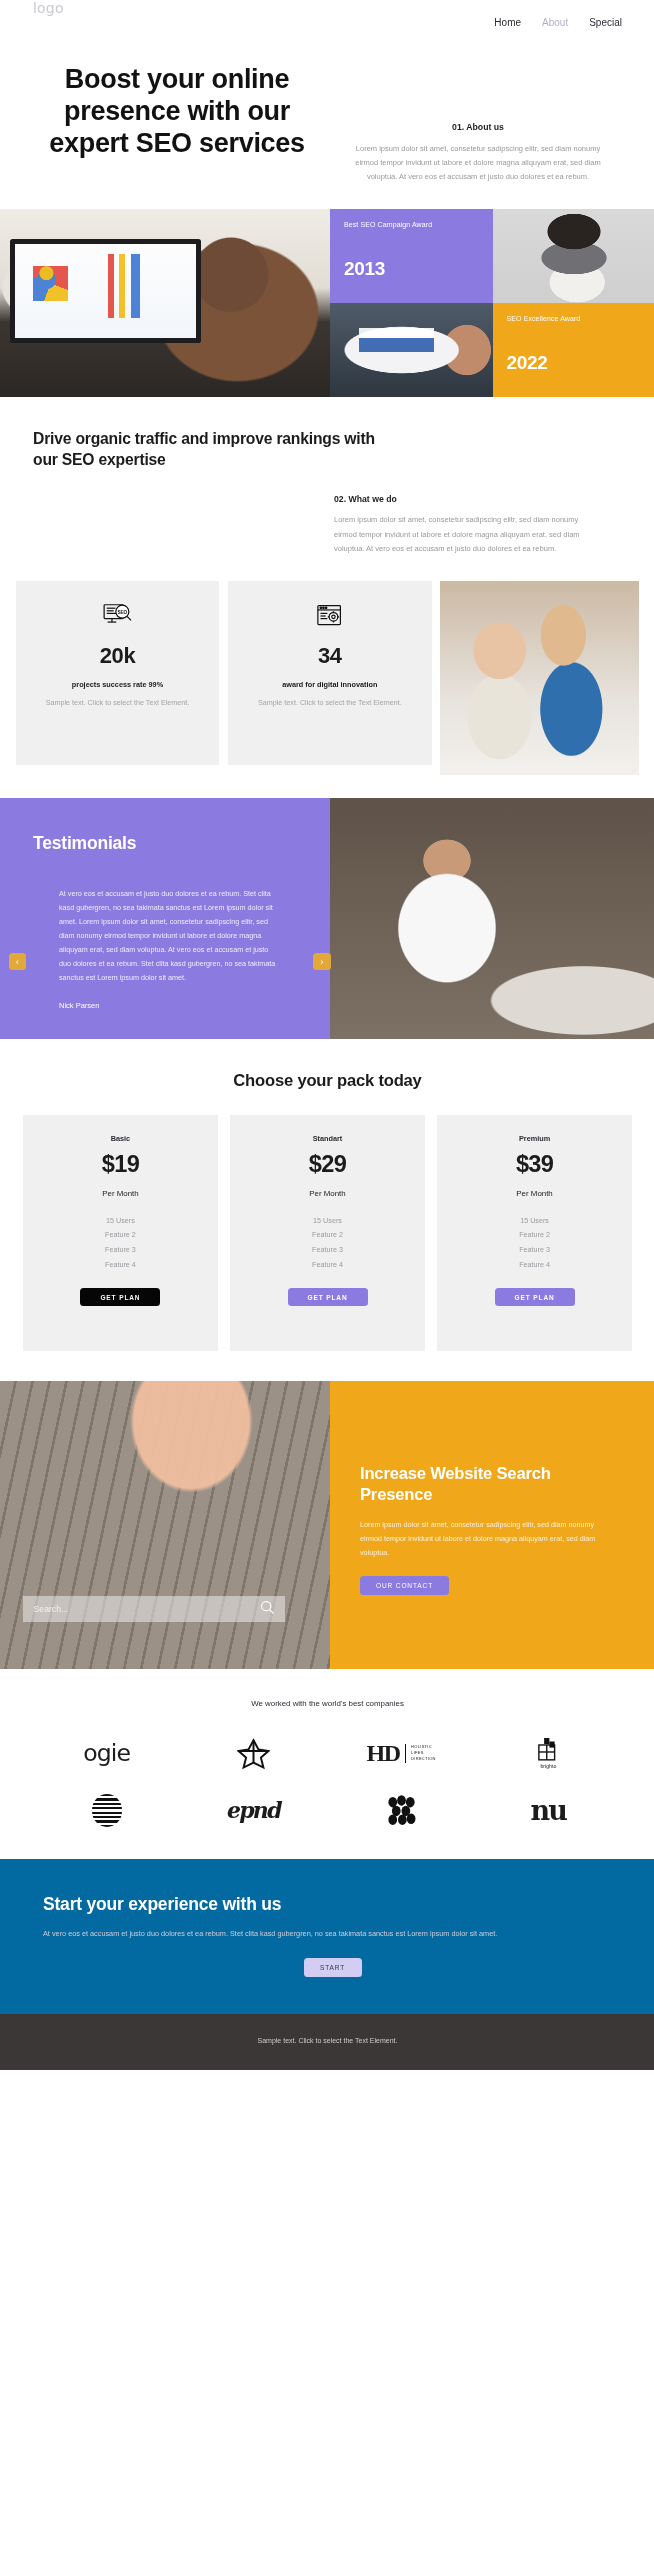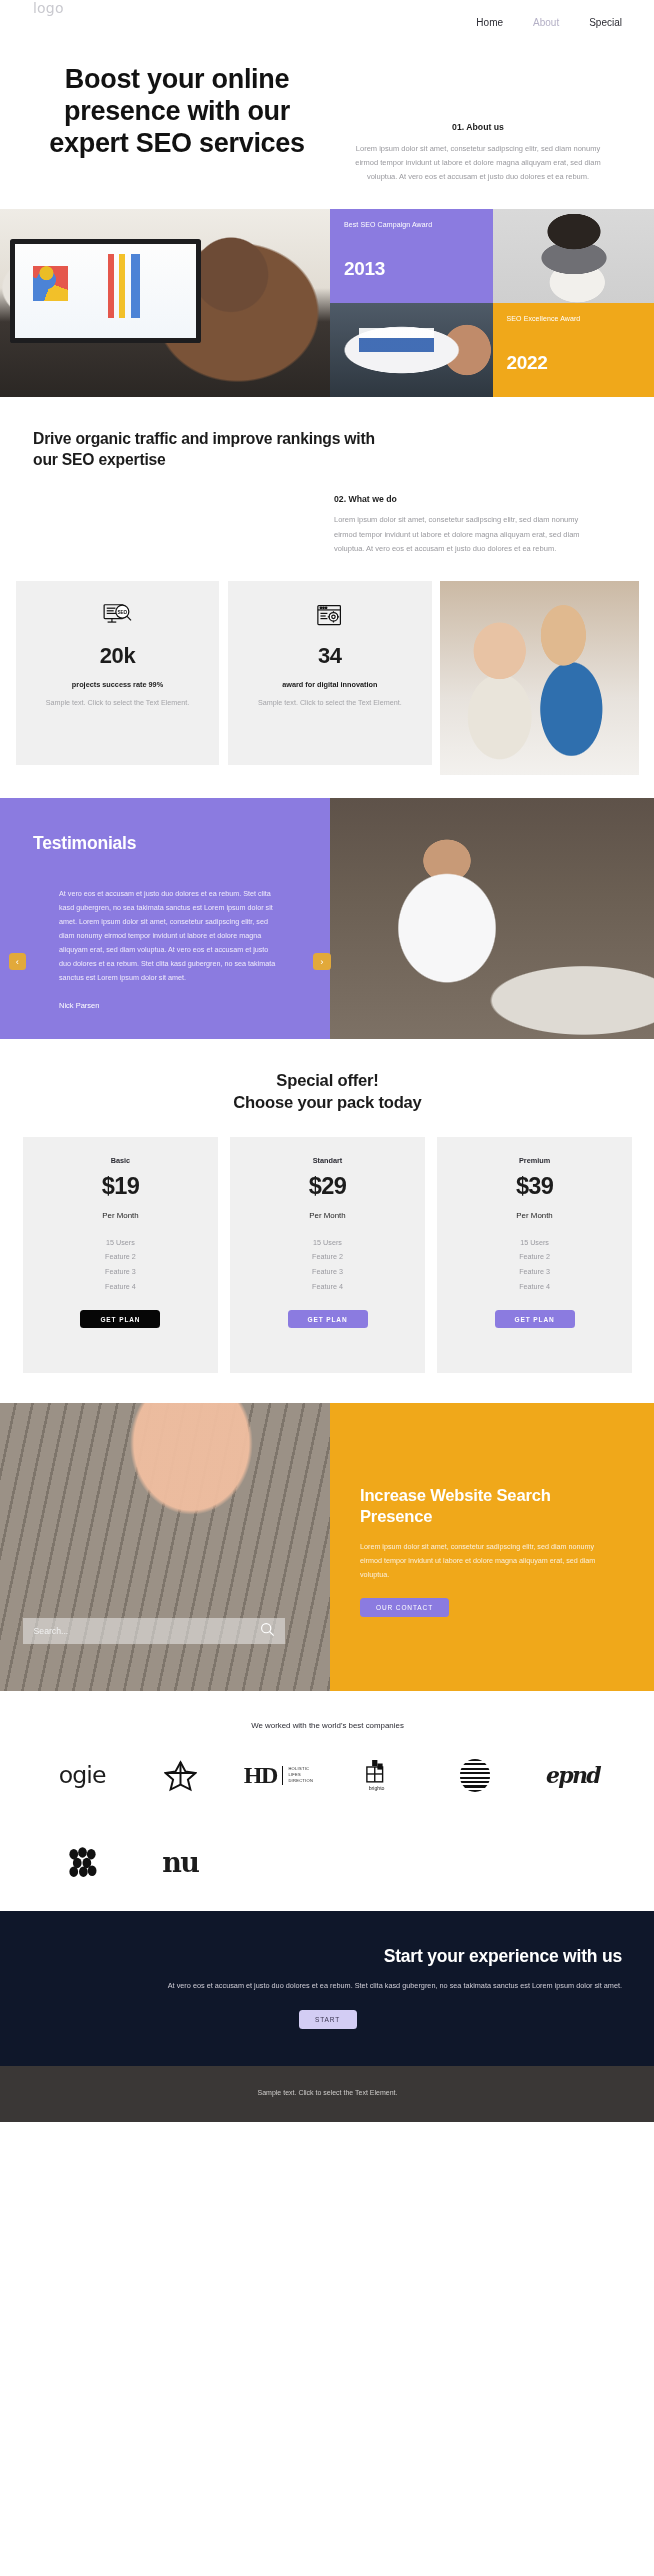--- a/index.html
+++ b/index.html
@@ -19,21 +19,21 @@
   }
   .logo {
     font-size: 14px;
     color: #c9c9cf;
     letter-spacing: 0.2px;
     font-family: "DejaVu Sans", sans-serif;
   }
   .nav {
     margin-left: auto;
     display: flex;
-    gap: 30px;
+    gap: 21px;
     align-items: center;
   }
   .nav a {
     font-size: 10px;
     color: #2b2b33;
     text-decoration: none;
   }
   .nav a.muted { color: #b4b0c6; }
 
   
@@ -340,30 +340,30 @@
     display: flex; align-items: center; justify-content: center;
     cursor: pointer;
   }
 
   
   .clients { padding: 30px 33px 26px 33px; text-align: center; }
   .clients-title { font-size: 7.9px; color: #2b2b33; }
   .logo-grid {
     margin-top: 23px;
     display: grid;
-    grid-template-columns: repeat(6, 1fr);
-    row-gap: 42px;
+    grid-template-columns: repeat(4, 1fr);
+    row-gap: 12px;
   }
   .logo-cell { display: flex; align-items: center; justify-content: center; height: 45px; }
 
   
   .final {
-    background: #0f172a;
-    padding: 35px 33px 37px 33px;
-    text-align: right;
+    background: #0369a1;
+    padding: 35px 33px 37px 43px;
+    text-align: left;
   }
   .final-title { font-size: 17.5px; font-weight: 700; color: #ffffff; letter-spacing: -0.2px; }
   .final-copy {
     margin-top: 12.2px;
     font-size: 7.3px;
     line-height: 1.9;
     color: #cfcdd6;
   }
   .final-btn {
     margin: 17.5px auto 0 auto;
@@ -481,21 +481,20 @@
     <div class="testi-quote">At vero eos et accusam et justo duo dolores et ea rebum. Stet clita kasd gubergren, no sea takimata sanctus est Lorem ipsum dolor sit amet. Lorem ipsum dolor sit amet, consetetur sadipscing elitr, sed diam nonumy eirmod tempor invidunt ut labore et dolore magna aliquyam erat, sed diam voluptua. At vero eos et accusam et justo duo dolores et ea rebum. Stet clita kasd gubergren, no sea takimata sanctus est Lorem ipsum dolor sit amet.</div>
     <div class="testi-author">Nick Parsen</div>
   </div>
   <div class="arrow arrow-prev">‹</div>
   <div class="arrow arrow-next">›</div>
   <div class="testi-right ph ph-office"></div>
 </div>
 
 <div class="pricing">
   <div class="pricing-title">
-    <div>Special offer!</div>
     <div>Choose your pack today</div>
   </div>
 
   <div class="plans">
 
     <div class="plan">
       <div class="plan-name">Basic</div>
       <div class="plan-price">$19</div>
       <div class="plan-period">Per Month</div>
       <div class="plan-features">

